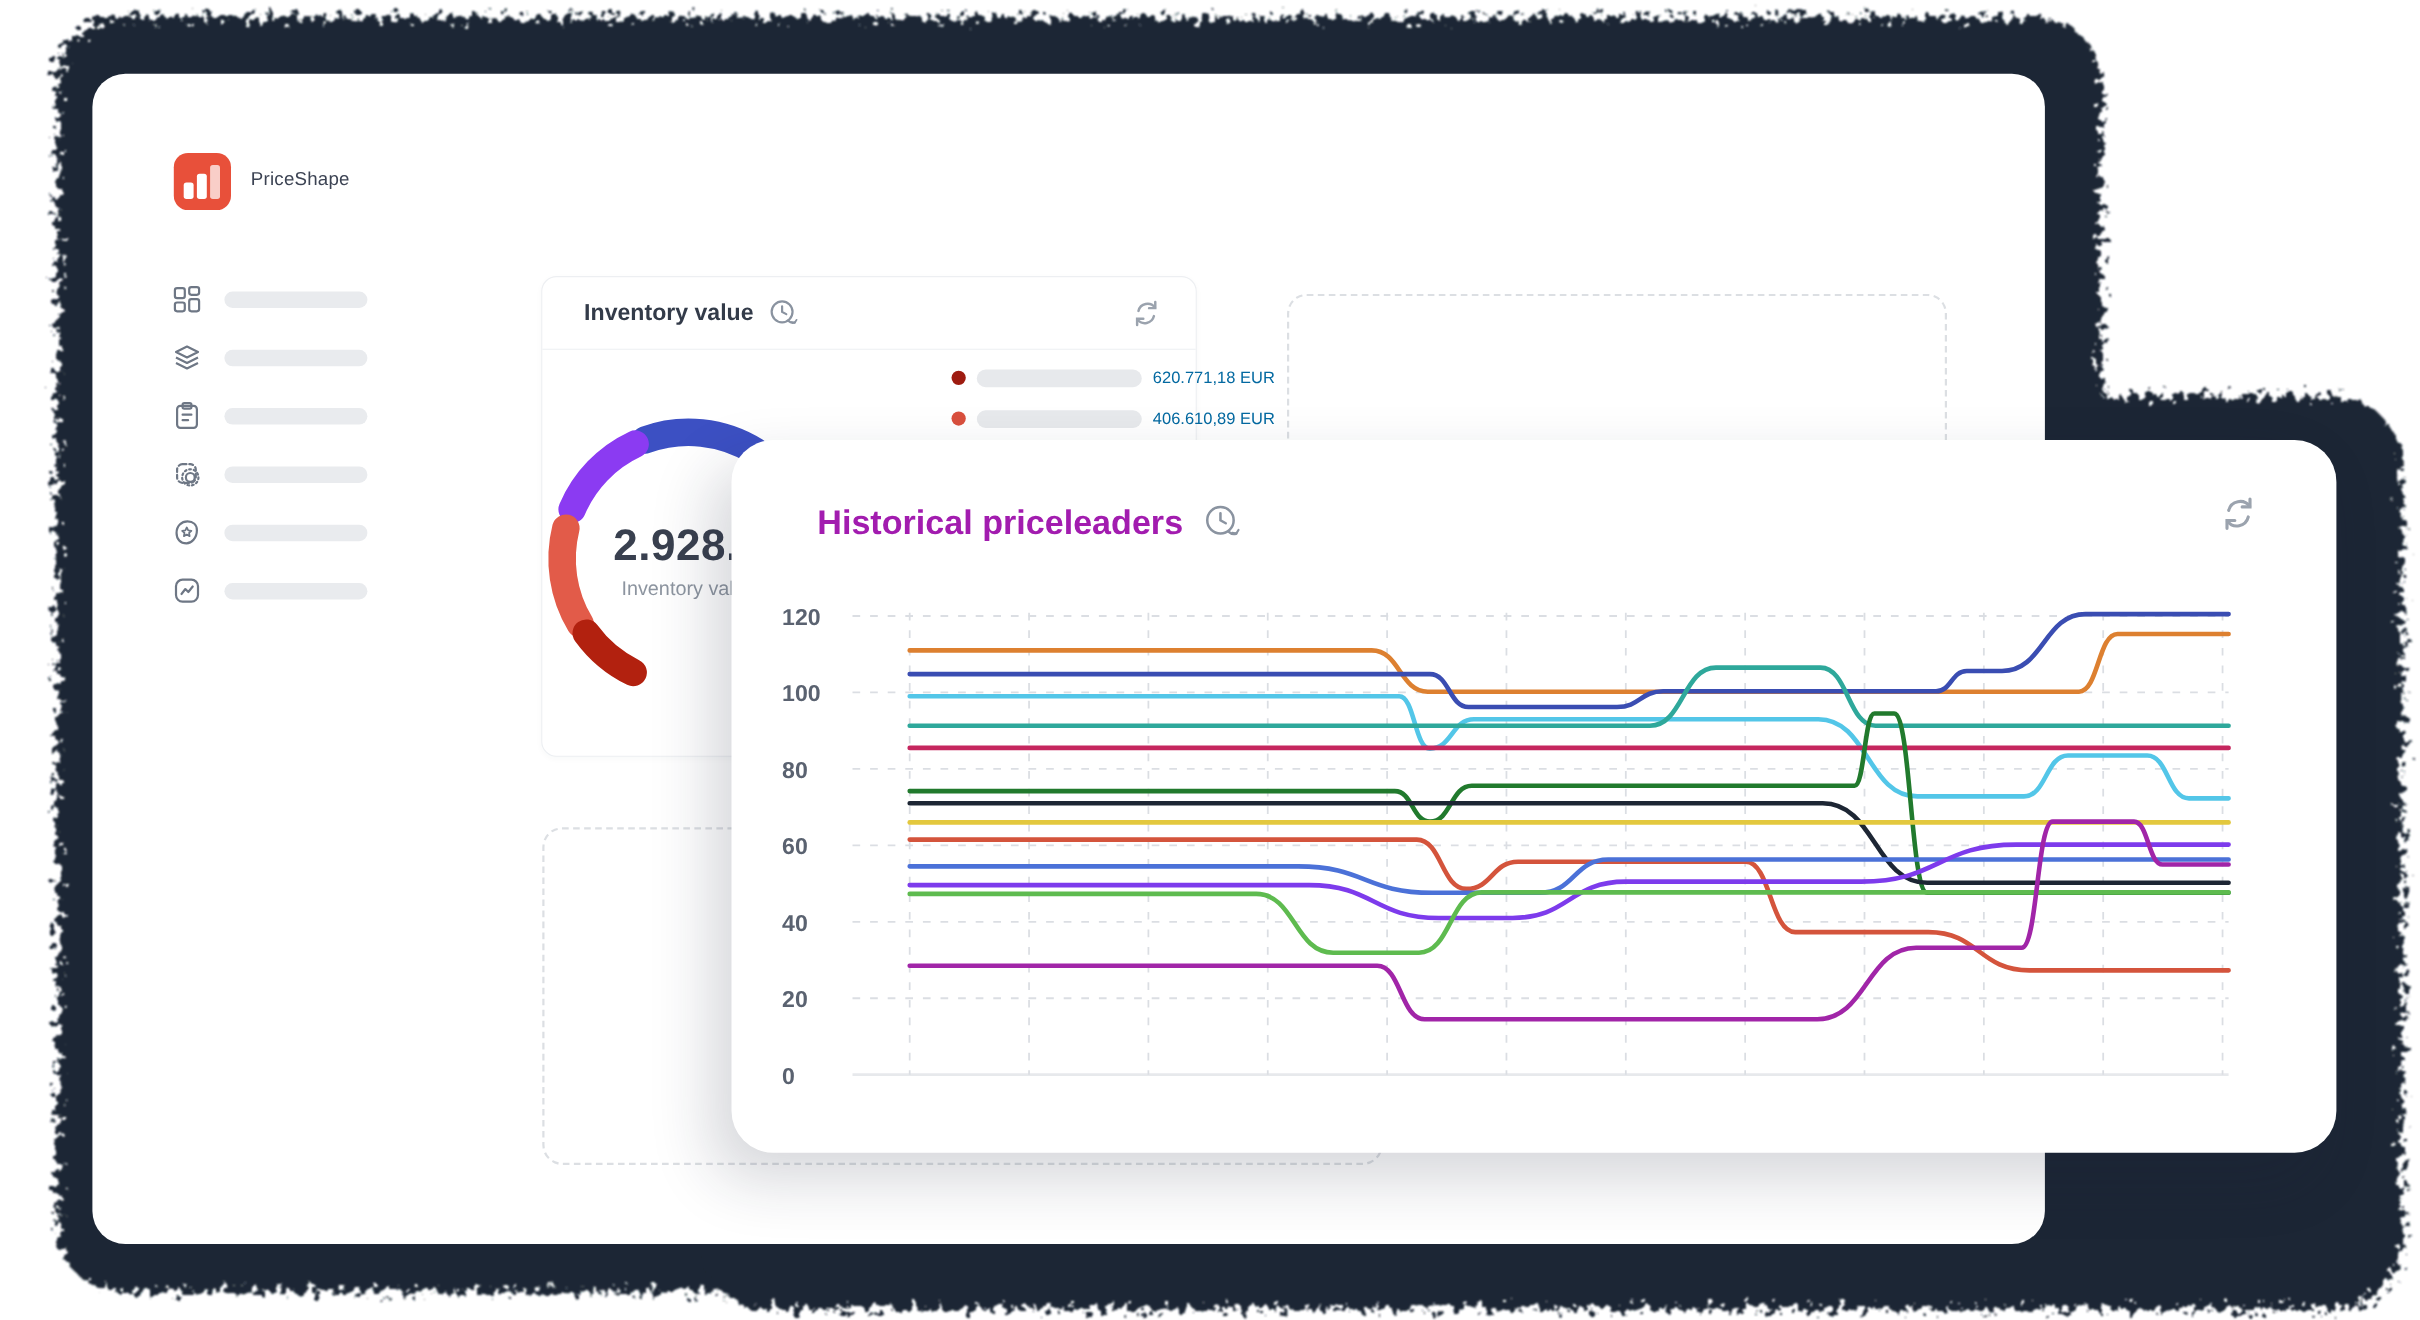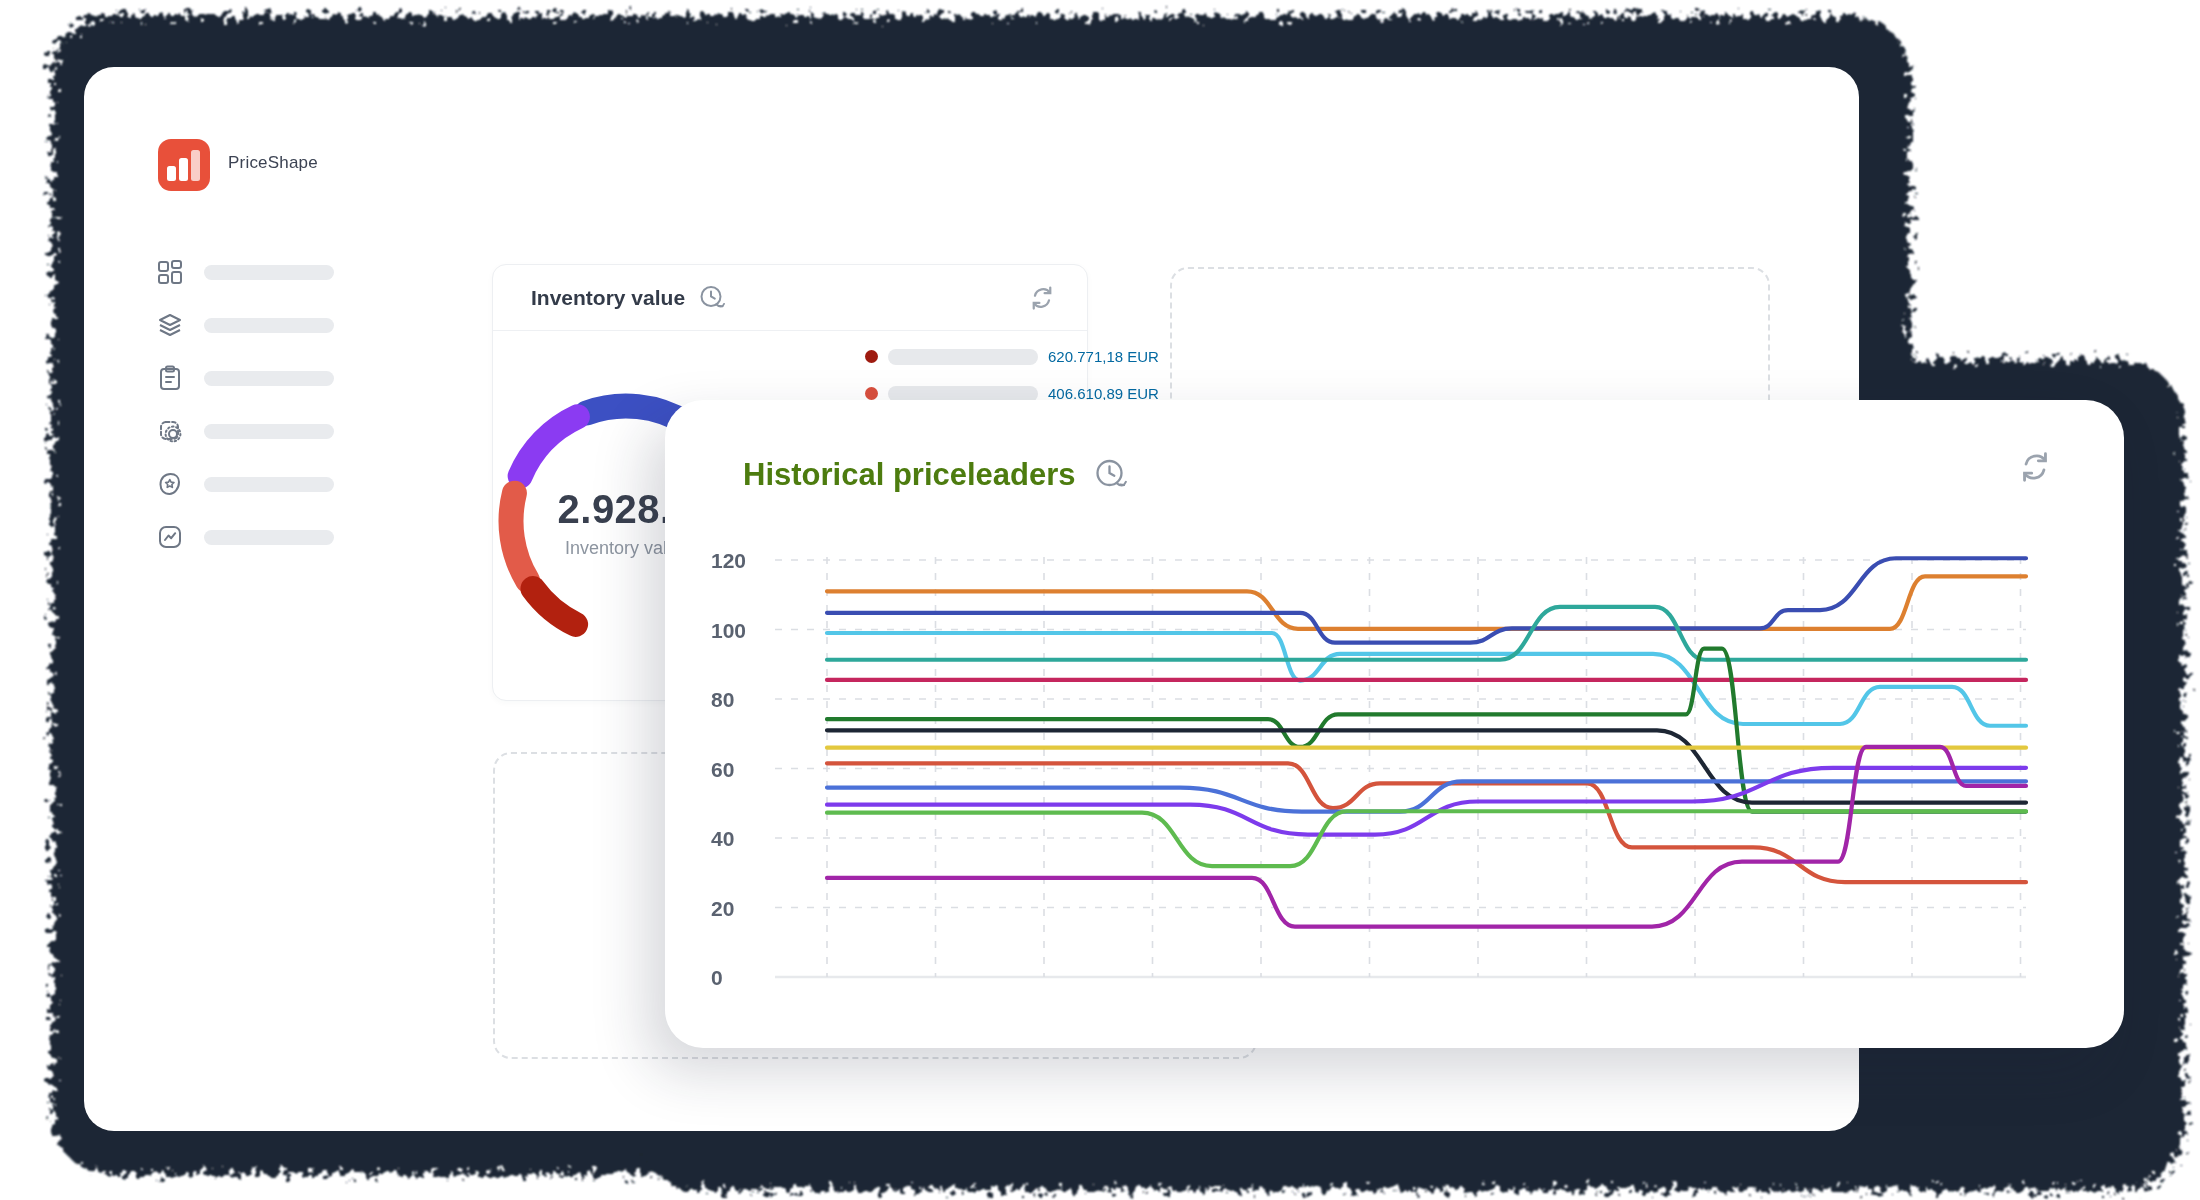--- a/index.html
+++ b/index.html
@@ -20,39 +20,39 @@
 
   
   .side-row{position:absolute;left:72px;height:30px;display:flex;align-items:center;gap:20px;}
   .side-pill{width:130px;height:15px;border-radius:8px;background:#e9ebee;}
   .sicon{width:28px;height:28px;flex:none;}
 
   
   .ph-card{position:absolute;border:2px dashed #dcdfe3;border-radius:18px;background:transparent;}
 
   
-  .inv-card{position:absolute;left:408px;top:197px;width:594px;height:435px;background:#ffffff;
+  .inv-card{position:absolute;left:408px;top:184px;width:594px;height:435px;background:#ffffff;
             border:1px solid #edeff2;border-radius:14px;box-shadow:0 2px 6px rgba(40,50,70,.03);}
   .inv-header{position:absolute;left:0;top:0;width:100%;height:66px;display:flex;align-items:center;padding-left:38px;box-sizing:border-box;gap:12px;border-bottom:1px solid #eef0f3;}
   .inv-title{font-size:21px;font-weight:700;color:#333b49;}
   .inv-refresh{position:absolute;right:30px;top:18px;width:30px;height:30px;}
   .legend-row{position:absolute;left:372px;display:flex;align-items:center;gap:10px;}
   .legend-dot{width:13px;height:13px;border-radius:50%;flex:none;}
   .legend-pill{width:150px;height:16px;border-radius:8px;background:#e7e9ec;flex:none;}
   .legend-val{font-size:15px;color:#0369a1;white-space:nowrap;}
   .gauge-wrap{position:absolute;left:0;top:0;width:594px;height:435px;}
   .gauge-center{position:absolute;left:0;top:222px;width:266px;text-align:center;}
   .gauge-value{font-size:40px;font-weight:700;color:#39404f;letter-spacing:.5px;}
   .gauge-label{font-size:18px;color:#8d95a0;margin-top:6px;}
 
   
   .fg-card{position:absolute;left:665px;top:400px;width:1459px;height:648px;background:#ffffff;
            border-radius:38px;z-index:5;box-shadow:-18px 24px 55px rgba(25,35,55,.18);}
   .fg-header{position:absolute;left:78px;top:56px;display:flex;align-items:center;gap:16px;}
-  .fg-title{font-size:31px;font-weight:700;color:#4d7c0f;}
+  .fg-title{font-size:31px;font-weight:700;color:#a21caf;}
   .fg-refresh{position:absolute;right:70px;top:48px;width:38px;height:38px;}
   .chart-svg{position:absolute;left:0;top:0;}
   .ytick{font-size:21px;font-weight:700;fill:#5a6270;font-family:"Liberation Sans","DejaVu Sans",sans-serif;}
 </style>
 </head>
 <body>
 
 <div class="stage">
 
   <svg class="bg-noise" width="2200" height="1200" aria-hidden="true">

